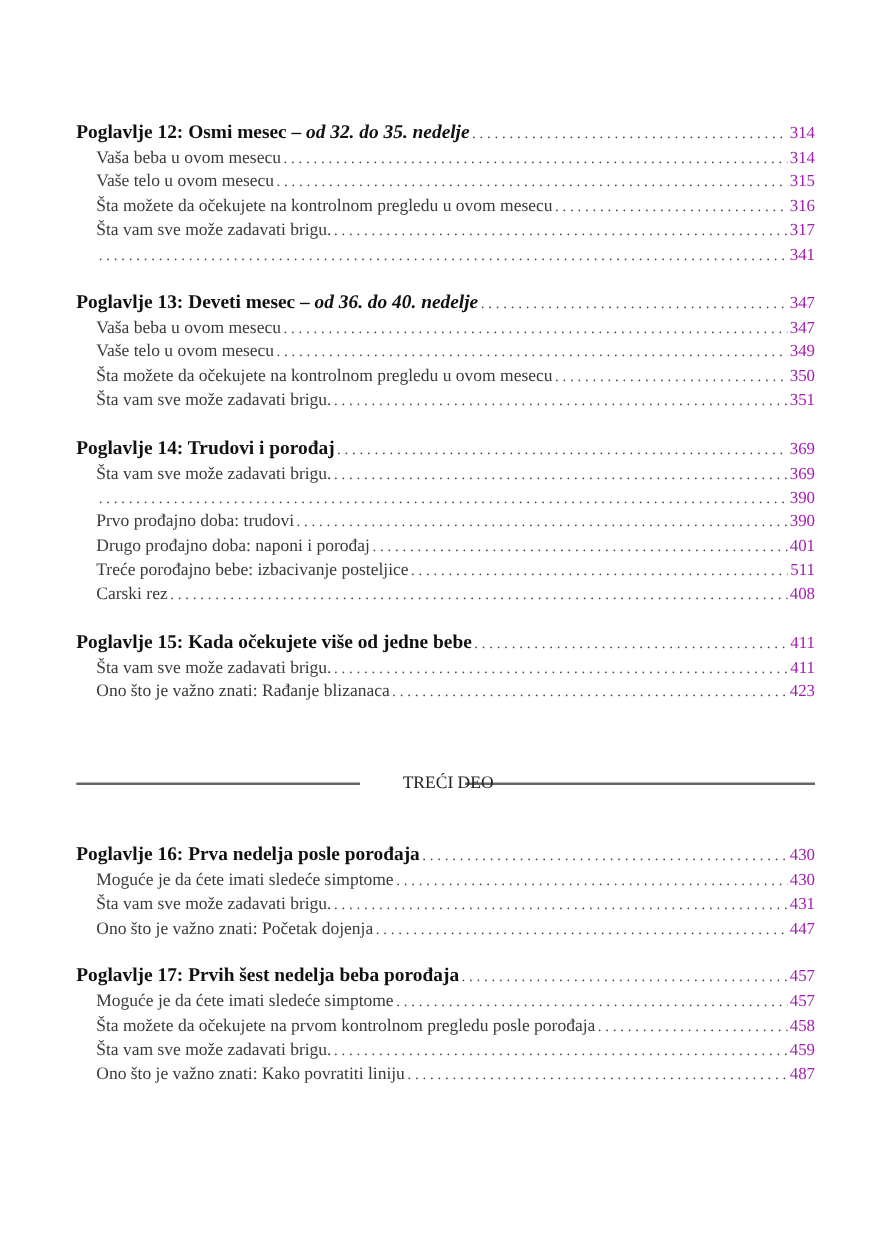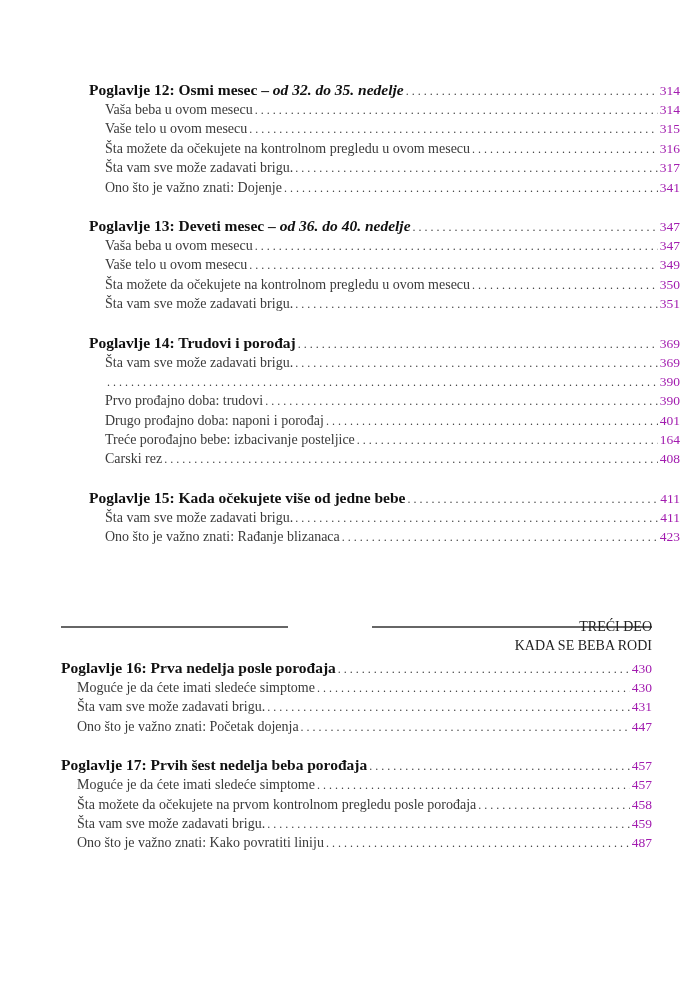--- a/index.html
+++ b/index.html
@@ -29,29 +29,29 @@
     letter-spacing: 0px;
   }
   .row .page { flex: 0 0 auto; font-weight: normal; color: #a21caf; font-size: 13.5px; font-family: "Liberation Serif", serif; }
   .part-header {
     position: absolute; left: 61px; width: 591px; top: 614px; height: 40px;
   }
   .part-line { position: absolute; top: 12px; height: 2px; background: #666666; }
   .part-line.left { left: 0; width: 227px; }
   .part-line.right { right: 0; width: 280px; }
   .part-text {
-    position: absolute; left: 4px; right: 0; text-align: right;
+    position: absolute; left: 4px; right: 0; text-align: center;
     font-family: "Liberation Serif", serif; font-size: 14px; color: #222;
     line-height: 19px; top: 3px;
   }
 </style>
 </head>
 <body>
 
-<div class="toc" style="top:80px;margin-left:28px;">
+<div class="toc" style="top:96px;">
 
   <div class="chapter">
     <div class="row title">
       <span class="label"><span>Poglavlje 12: Osmi mesec – </span><em>od 32. do 35. nedelje</em></span>
       <span class="dots"></span>
       <span class="page">314</span>
     </div>
     <div class="row sub">
         <span class="label">Vaša beba u ovom mesecu</span>
         <span class="dots"></span>
@@ -66,21 +66,20 @@
         <span class="label">Šta možete da očekujete na kontrolnom pregledu u ovom mesecu</span>
         <span class="dots"></span>
         <span class="page">316</span>
       </div>
     <div class="row sub">
         <span class="label">Šta vam sve može zadavati brigu.</span>
         <span class="dots"></span>
         <span class="page">317</span>
       </div>
     <div class="row sub">
-        <span class="label">Ono što je važno znati: Dojenje</span>
         <span class="dots"></span>
         <span class="page">341</span>
       </div>
   </div>
 
   <div class="chapter">
     <div class="row title">
       <span class="label"><span>Poglavlje 13: Deveti mesec – </span><em>od 36. do 40. nedelje</em></span>
       <span class="dots"></span>
       <span class="page">347</span>
@@ -128,21 +127,21 @@
         <span class="page">390</span>
       </div>
     <div class="row sub">
         <span class="label">Drugo prođajno doba: naponi i porođaj</span>
         <span class="dots"></span>
         <span class="page">401</span>
       </div>
     <div class="row sub">
         <span class="label">Treće porođajno bebe: izbacivanje posteljice</span>
         <span class="dots"></span>
-        <span class="page">164</span>
+        <span class="page">511</span>
       </div>
     <div class="row sub">
         <span class="label">Carski rez</span>
         <span class="dots"></span>
         <span class="page">408</span>
       </div>
   </div>
 
   <div class="chapter">
     <div class="row title">
@@ -161,25 +160,24 @@
         <span class="page">423</span>
       </div>
   </div>
 </div>
 
 <div class="part-header">
   <div class="part-line left"></div>
   <div class="part-line right"></div>
   <div class="part-text">
     <div>TREĆI DEO</div>
-    <div>KADA SE BEBA RODI</div>
   </div>
 </div>
 
-<div class="toc" style="top:658px;">
+<div class="toc" style="top:674px;">
 
   <div class="chapter">
     <div class="row title">
       <span class="label">Poglavlje 16: Prva nedelja posle porođaja</span>
       <span class="dots"></span>
       <span class="page">430</span>
     </div>
     <div class="row sub">
         <span class="label">Moguće je da ćete imati sledeće simptome</span>
         <span class="dots"></span>

